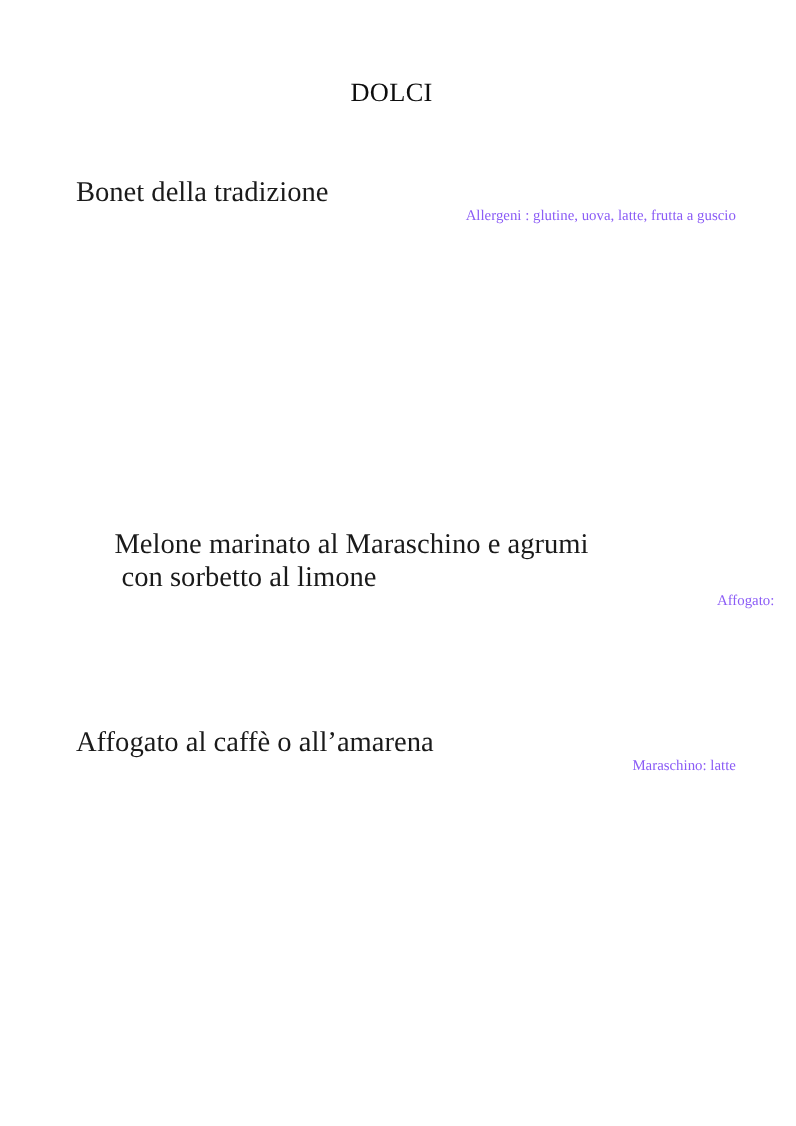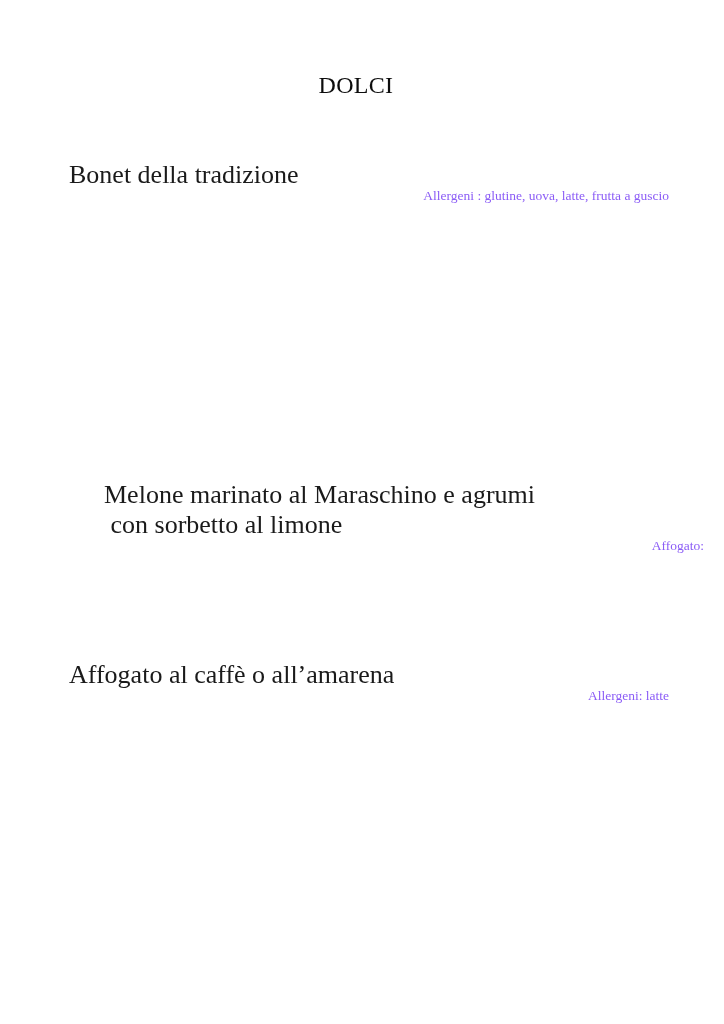--- a/index.html
+++ b/index.html
@@ -72,15 +72,15 @@
 
 
   <div class="item" style="top:480px;margin-left:35px;">
     <p class="item-name">Melone marinato al Maraschino e agrumi
  con sorbetto al limone</p>
     <p class="item-allergens">Affogato:</p>
   </div>
 
   <div class="item" style="top:612px;margin-top:48px;">
     <p class="item-name">Affogato al caffè o all’amarena</p>
-    <p class="item-allergens">Allergeni: latte</p>
+    <p class="item-allergens">Maraschino: latte</p>
   </div>
 </div>
 
 </body></html>

